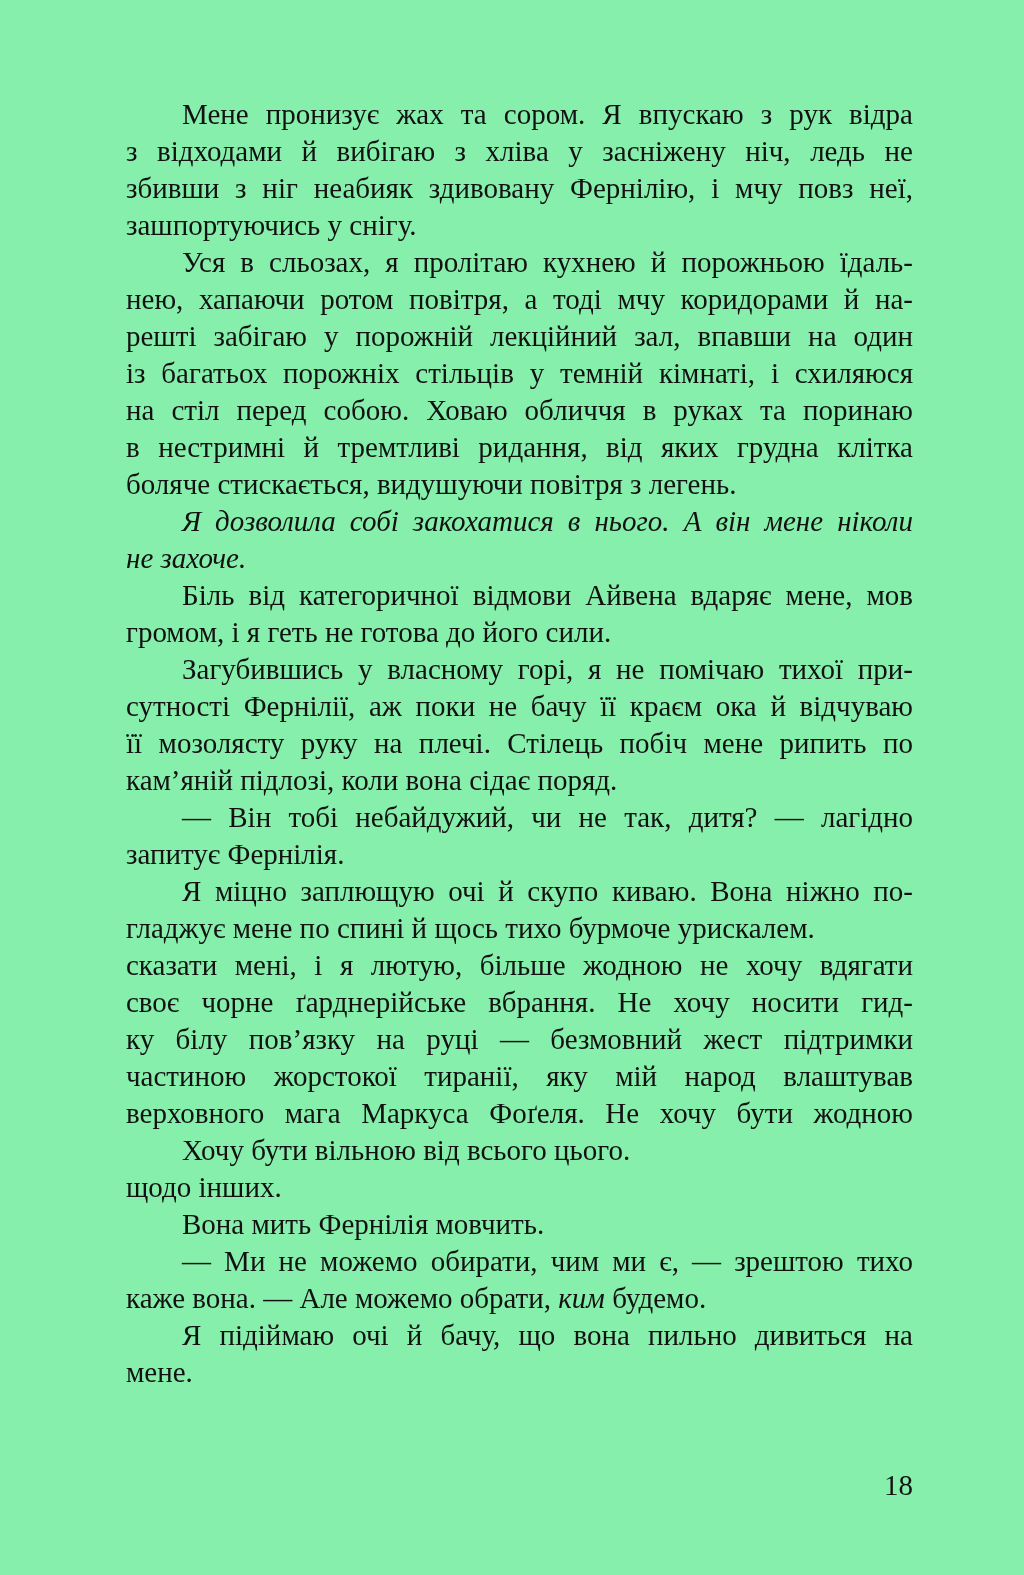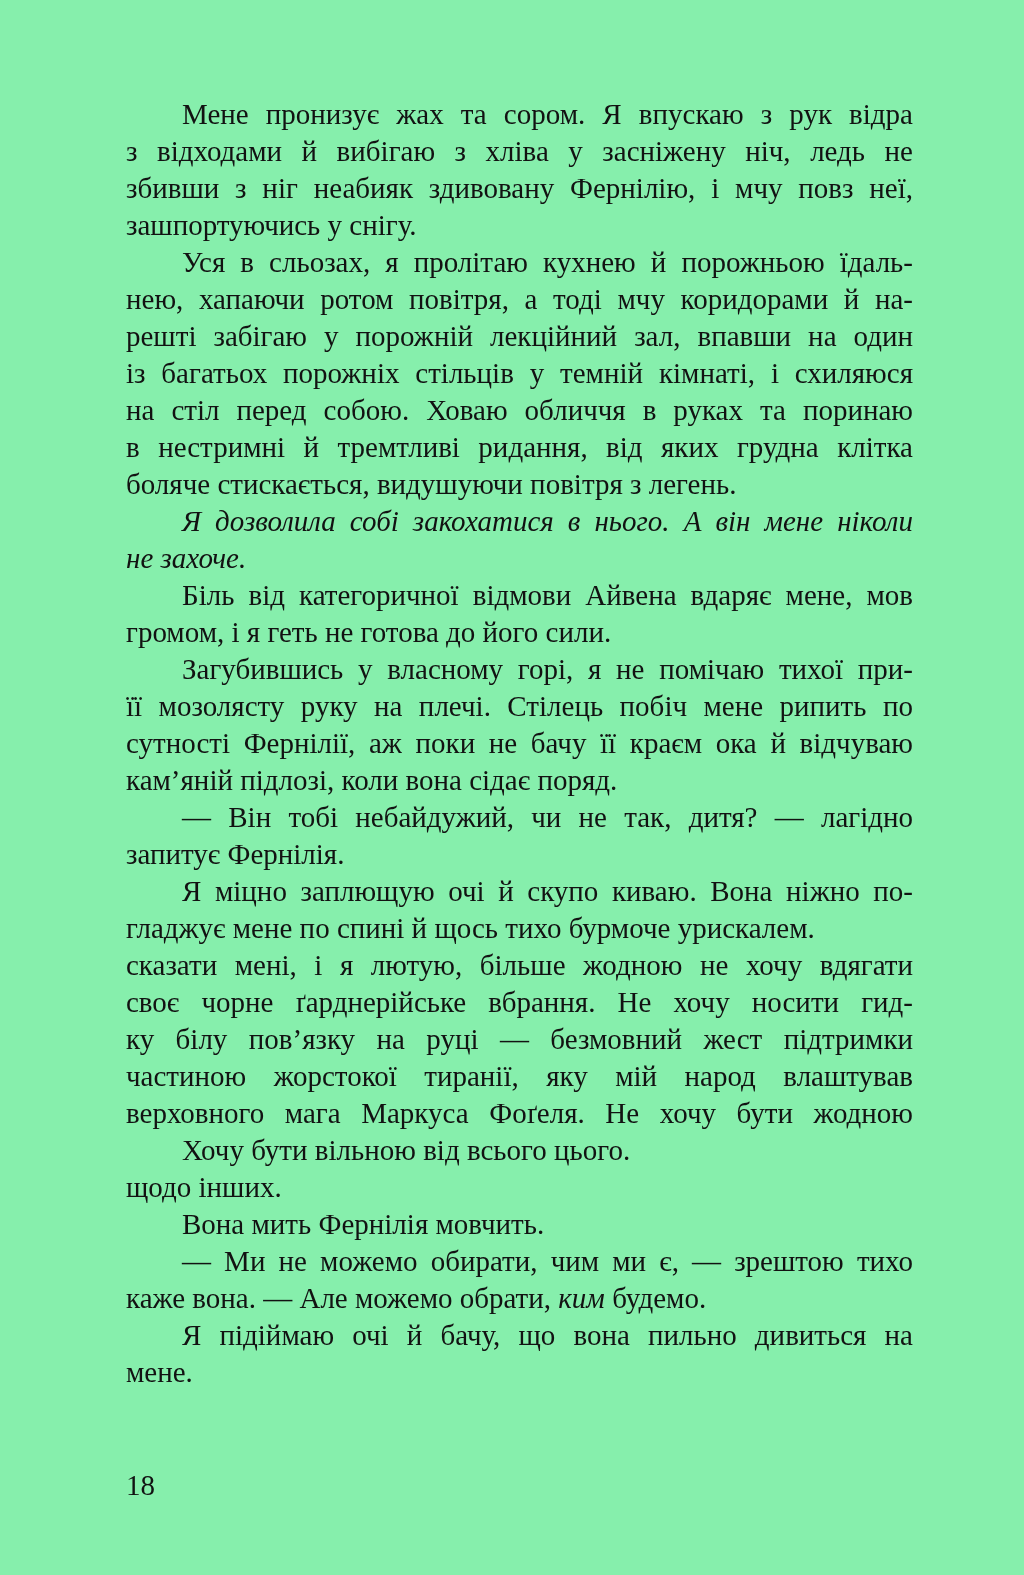--- a/index.html
+++ b/index.html
@@ -45,21 +45,21 @@
     font-style: italic;
   }
   .em {
     font-style: italic;
   }
   .page-number {
     position: absolute;
     left: 126px;
     top: 1467px;
     width: 787px;
-    text-align: left;
+    text-align: right;
     font-size: 29px;
     line-height: 37px;
   }
 </style>
 </head>
 <body>
 
 <div class="page">
   <div class="text-block">
       <div class="line first"><span>Мене пронизує жах та сором. Я впускаю з рук відра</span></div>
@@ -71,22 +71,22 @@
       <div class="line"><span>решті забігаю у порожній лекційний зал, впавши на один</span></div>
       <div class="line"><span>із багатьох порожніх стільців у темній кімнаті, і схиляюся</span></div>
       <div class="line"><span>на стіл перед собою. Ховаю обличчя в руках та поринаю</span></div>
       <div class="line"><span>в нестримні й тремтливі ридання, від яких грудна клітка</span></div>
       <div class="line last"><span>боляче стискається, видушуючи повітря з легень.</span></div>
       <div class="line first italic"><span>Я дозволила собі закохатися в нього. А він мене ніколи</span></div>
       <div class="line last italic"><span>не захоче.</span></div>
       <div class="line first"><span>Біль від категоричної відмови Айвена вдаряє мене, мов</span></div>
       <div class="line last"><span>громом, і я геть не готова до його сили.</span></div>
       <div class="line first"><span>Загубившись у власному горі, я не помічаю тихої при-</span></div>
+      <div class="line"><span>сутності Фернілії, аж поки не бачу її краєм ока й відчуваю</span></div>
       <div class="line"><span>її мозолясту руку на плечі. Стілець побіч мене рипить по</span></div>
-      <div class="line"><span>сутності Фернілії, аж поки не бачу її краєм ока й відчуваю</span></div>
       <div class="line last"><span>кам’яній підлозі, коли вона сідає поряд.</span></div>
       <div class="line first"><span>— Він тобі небайдужий, чи не так, дитя? — лагідно</span></div>
       <div class="line last"><span>запитує Фернілія.</span></div>
       <div class="line first"><span>Я міцно заплющую очі й скупо киваю. Вона ніжно по-</span></div>
       <div class="line last"><span>гладжує мене по спині й щось тихо бурмоче урискалем.</span></div>
       <div class="line"><span>сказати мені, і я лютую, більше жодною не хочу вдягати</span></div>
       <div class="line"><span>своє чорне ґарднерійське вбрання. Не хочу носити гид-</span></div>
       <div class="line"><span>ку білу пов’язку на руці — безмовний жест підтримки</span></div>
       <div class="line"><span>частиною жорстокої тиранії, яку мій народ влаштував</span></div>
       <div class="line"><span>верховного мага Маркуса Фоґеля. Не хочу бути жодною</span></div>

